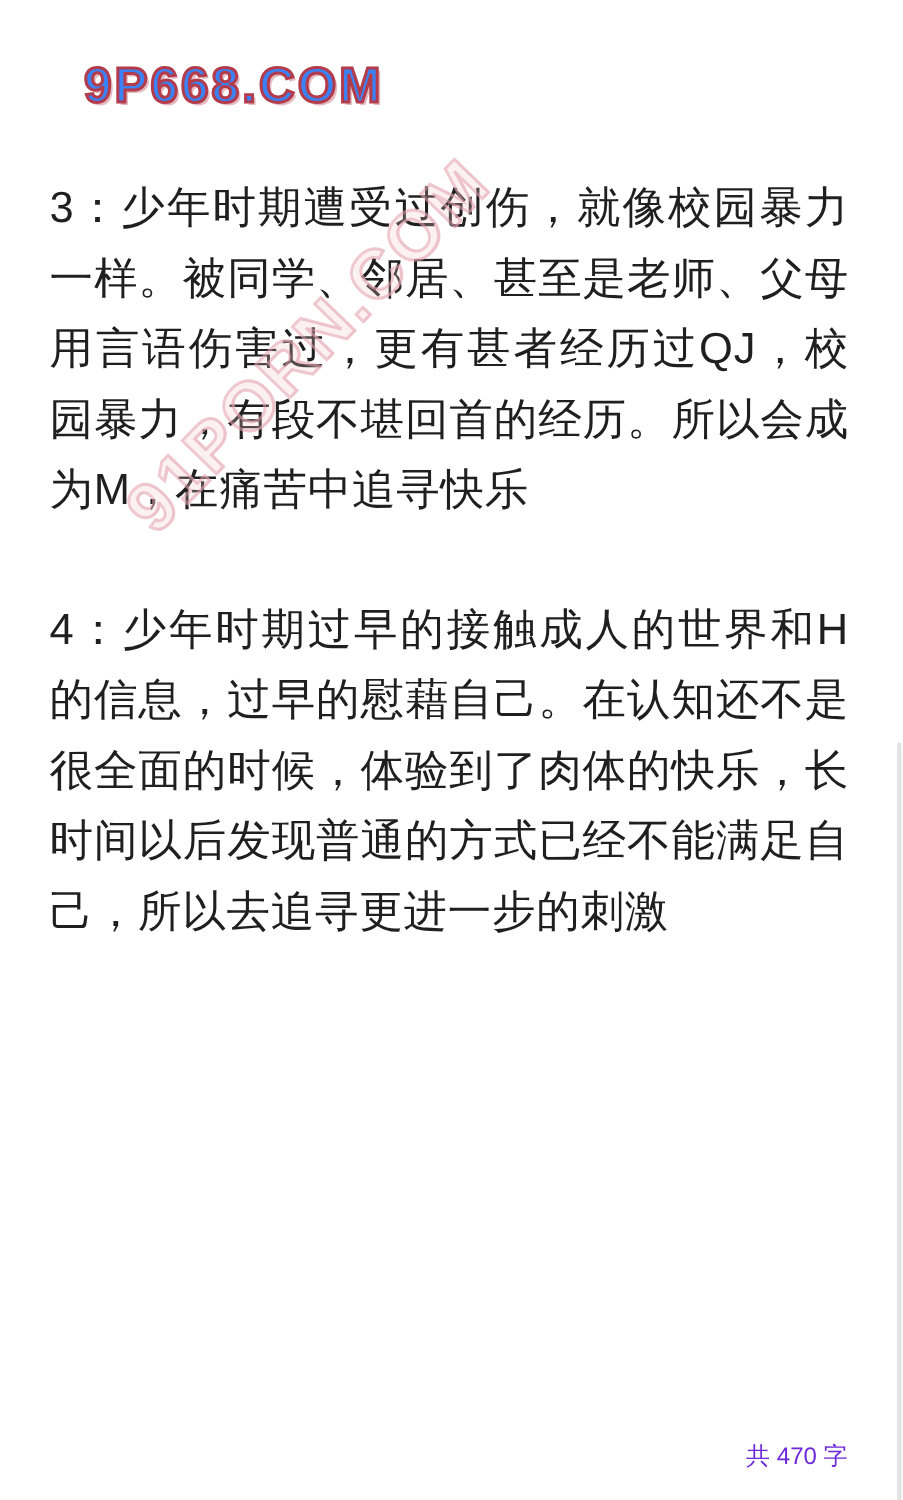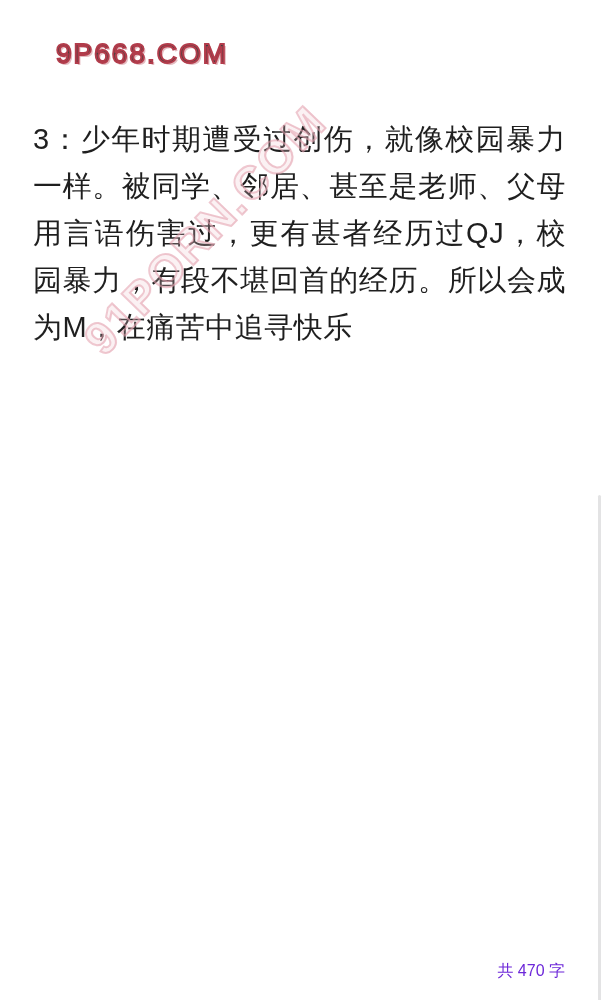--- a/index.html
+++ b/index.html
@@ -11,24 +11,24 @@
     width: 602px;
     height: 1000px;
     position: relative;
     overflow: hidden;
     font-family: "Liberation Sans", "DejaVu Sans", sans-serif;
   }
   .logo-watermark {
     position: absolute;
     left: 56px;
     top: 38px;
-    font-size: 28px;
-    font-weight: normal;
+    font-size: 33px;
+    font-weight: bold;
     letter-spacing: 2px;
-    color: #404040;
+    color: #3b82f6;
     -webkit-text-stroke: 2px #b23c4b;
     text-shadow: 2px 2px 0 rgba(178, 60, 75, 0.35);
     white-space: nowrap;
     user-select: none;
   }
   .diagonal-watermark {
     position: absolute;
     left: 205px;
     top: 230px;
     transform: translate(-50%, -50%) rotate(-46deg);
@@ -79,17 +79,18 @@
 </style>
 </head>
 <body>
 
 <div class="logo-watermark">9P668.COM</div>
 
 <div class="diagonal-watermark">91PORN.COM</div>
 
 <div class="content">
   <p>3：少年时期遭受过创伤，就像校园暴力一样。被同学、邻居、甚至是老师、父母用言语伤害过，更有甚者经历过QJ，校园暴力，有段不堪回首的经历。所以会成为M，在痛苦中追寻快乐</p>
+  <p>4：少年时期过早的接触成人的世界和H的信息，过早的慰藉自己。在认知还不是很全面的时候，体验到了肉体的快乐，长时间以后发现普通的方式已经不能满足自己，所以去追寻更进一步的刺激</p>
 </div>
 
 <div class="word-count">共 470 字</div>
 
 <div class="scrollbar"></div>
 
 </body></html>

